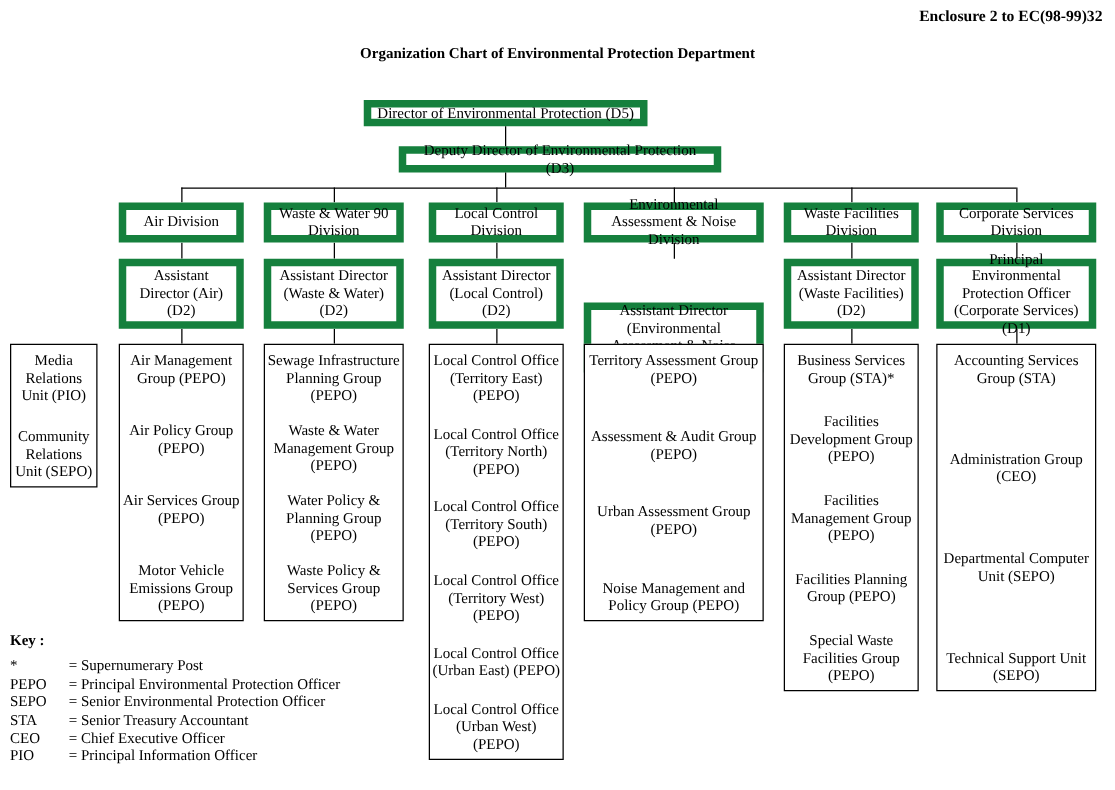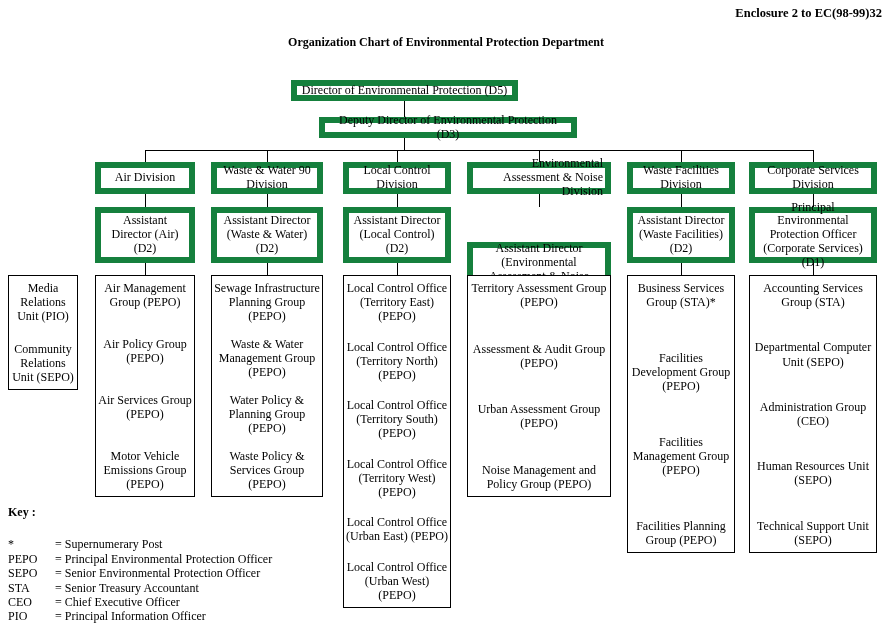--- a/index.html
+++ b/index.html
@@ -23,21 +23,21 @@
     text-align:center; line-height:1.15; padding:1px 2px;
   }
   .groups {
     position:absolute; border:1px solid #000; background:#fff;
     display:flex; flex-direction:column; justify-content:space-between;
     text-align:center; line-height:1.18; padding:5px 2px;
   }
   .group-item { width:100%; }
   .line { position:absolute; background:#000; }
   .key { position:absolute; left:8px; top:505px; font-size:12px; line-height:1.2; }
-  .key-title { font-weight:bold; margin-bottom:18px; }
+  .key-title { font-weight:bold; margin-bottom:6px; }
   .key-row { display:flex; }
   .key-abbr { width:47px; flex:0 0 47px; }
 </style>
 </head>
 <body>
 
 <div class="page">
 
   <div class="enclosure">Enclosure 2 to EC(98-99)32</div>
   <div class="title">Organization Chart of Environmental Protection Department</div>
@@ -66,21 +66,21 @@
   <div class="line" style="left:145px; top:263px; width:1px; height:12px;"></div>
   <div class="line" style="left:267px; top:263px; width:1px; height:12px;"></div>
   <div class="line" style="left:397px; top:263px; width:1px; height:12px;"></div>
   <div class="line" style="left:539px; top:263px; width:1px; height:12px;"></div>
   <div class="line" style="left:681px; top:263px; width:1px; height:12px;"></div>
   <div class="line" style="left:813px; top:263px; width:1px; height:12px;"></div>
 
   <div class="box" style="left:95px;  top:162px; width:100px; height:32px;">Air Division</div>
   <div class="box" style="left:211px; top:162px; width:112px; height:32px;">Waste &amp; Water 90 Division</div>
   <div class="box" style="left:343px; top:162px; width:108px; height:32px;">Local Control Division</div>
-  <div class="box" style="left:467px; top:162px; width:144px; height:32px;text-align:right;">Environmental Assessment &amp; Noise Division</div>
+  <div class="box" style="left:467px; top:162px; width:144px; height:32px;">Environmental Assessment &amp; Noise Division</div>
   <div class="box" style="left:627px; top:162px; width:108px; height:32px;">Waste Facilities Division</div>
   <div class="box" style="left:749px; top:162px; width:128px; height:32px;">Corporate Services Division</div>
 
   <div class="box" style="left:95px;  top:207px; width:100px; height:56px;">Assistant Director (Air) (D2)</div>
   <div class="box" style="left:211px; top:207px; width:112px; height:56px;">Assistant Director (Waste &amp; Water) (D2)</div>
   <div class="box" style="left:343px; top:207px; width:108px; height:56px;">Assistant Director (Local Control) (D2)</div>
   <div class="box" style="left:467px; top:214px; width:144px; height:56px;margin-top:28px;">Assistant Director (Environmental Assessment &amp; Noise Division) (D2)</div>
   <div class="box" style="left:627px; top:207px; width:108px; height:56px;">Assistant Director (Waste Facilities) (D2)</div>
   <div class="box" style="left:749px; top:207px; width:128px; height:56px;">Principal Environmental Protection Officer (Corporate Services) (D1)</div>
 
@@ -117,27 +117,27 @@
     <div class="group-item">Assessment &amp; Audit Group (PEPO)</div>
     <div class="group-item">Urban Assessment Group (PEPO)</div>
     <div class="group-item">Noise Management and Policy Group (PEPO)</div>
   </div>
 
   <div class="groups" style="left:627px; top:275px; width:108px; height:278px;">
     <div class="group-item">Business Services Group (STA)*</div>
     <div class="group-item">Facilities Development Group (PEPO)</div>
     <div class="group-item">Facilities Management Group (PEPO)</div>
     <div class="group-item">Facilities Planning Group (PEPO)</div>
+    <div class="group-item">Special Waste Facilities Group (PEPO)</div>
   </div>
 
   <div class="groups" style="left:749px; top:275px; width:128px; height:278px;">
     <div class="group-item">Accounting Services Group (STA)</div>
+    <div class="group-item">Administration Group (CEO)</div>
     <div class="group-item">Departmental Computer Unit (SEPO)</div>
-    <div class="group-item">Administration Group (CEO)</div>
-    <div class="group-item">Human Resources Unit (SEPO)</div>
     <div class="group-item">Technical Support Unit (SEPO)</div>
   </div>
 
   <div class="key">
     <div class="key-title">Key :</div>
     <div class="key-row">
       <span class="key-abbr">*</span>
       <span class="key-def">= Supernumerary Post</span>
     </div>
     <div class="key-row">

